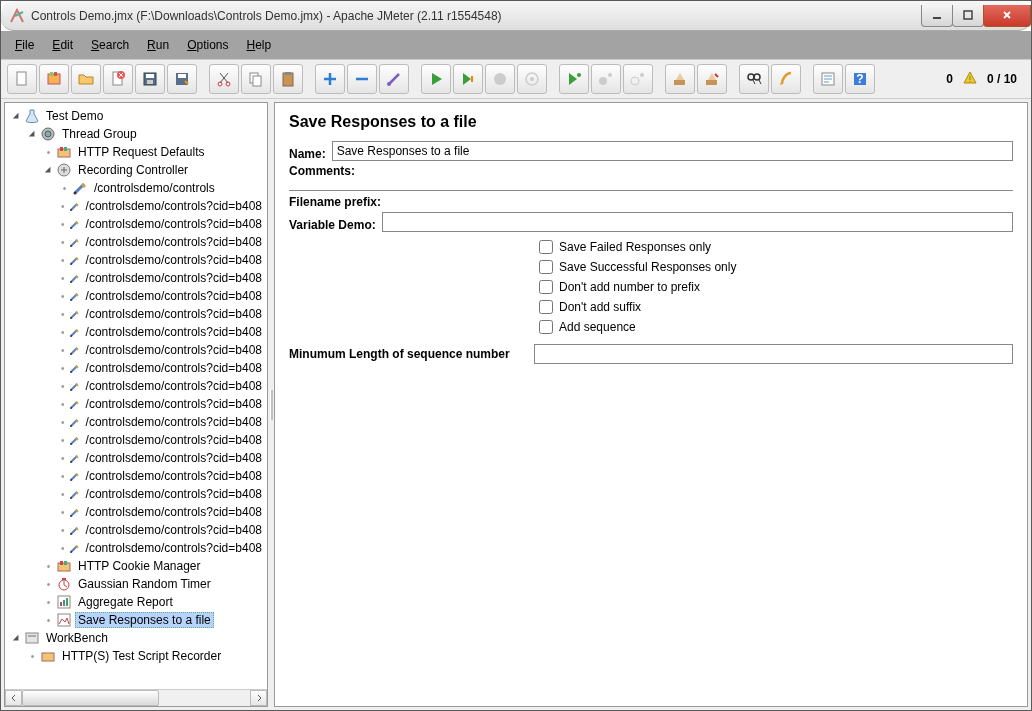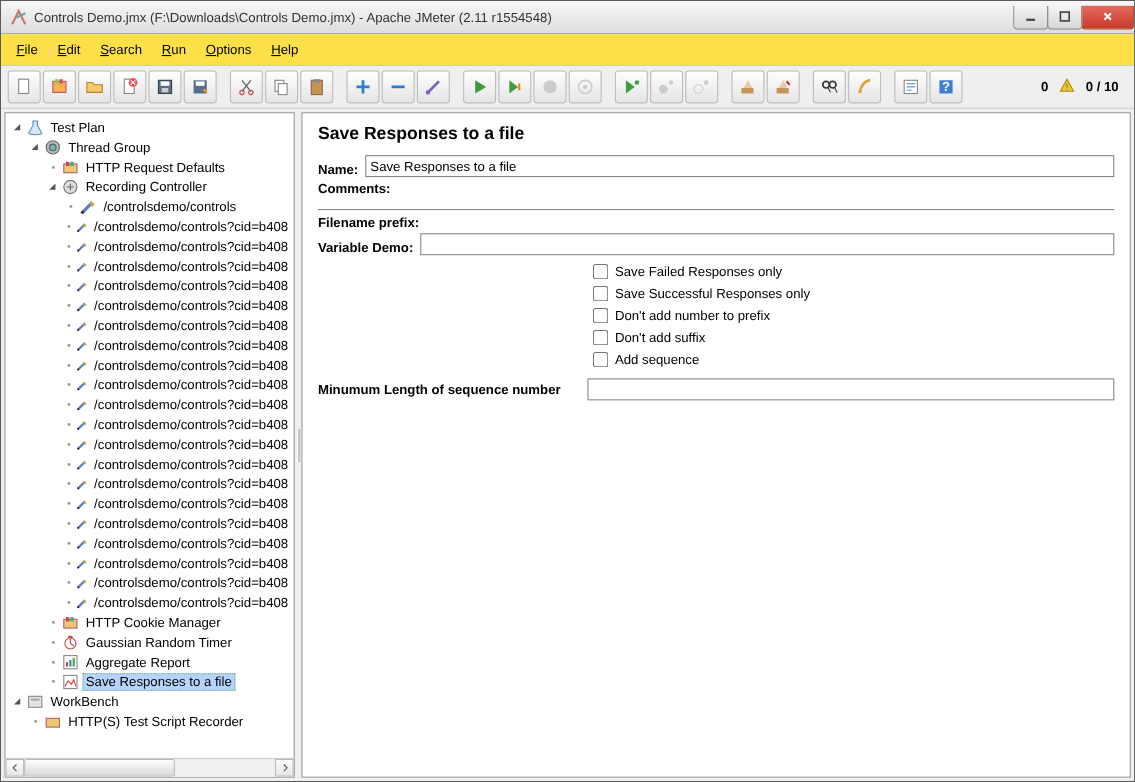--- a/index.html
+++ b/index.html
@@ -1,31 +1,31 @@
 <!DOCTYPE html>
 <html><head>
 <meta charset="utf-8">
 <style>
 * { box-sizing: border-box; margin: 0; padding: 0; font-family: Tahoma, Arial, sans-serif; font-size: 12px; }
 body { background: #fff; }
 .window { width: 1032px; height: 711px; border: 1px solid #5a5a5a; background: #fff; display: flex; flex-direction: column; overflow: hidden; }
 
 
-.titlebar { height: 30px; background: linear-gradient(to bottom, #f7f7f7, #dddddd); border-bottom: 1px solid #aaa; display: flex; align-items: center; padding-left: 8px; }
+.titlebar { height: 30px; background: linear-gradient(to bottom, #f7f7f7, #dddddd); border-bottom: 1px solid #aaa; display: flex; align-items: center; padding-left: 8px; border-radius: 13px; }
 .titlebar .app-icon { width: 16px; height: 16px; margin-right: 6px; }
 .titlebar .title { color: #333; }
 .titlebar .win-buttons { margin-left: auto; display: flex; height: 22px; }
 .titlebar .win-btn { width: 32px; height: 22px; border: 1px solid #888; border-top: none; background: linear-gradient(to bottom,#f4f4f4,#d7d7d7); display: flex; align-items: center; justify-content: center; }
 .titlebar .win-btn + .win-btn { margin-left: -1px; }
 .titlebar .win-btn.close { width: 48px; background: linear-gradient(to bottom,#e46a5e,#c83a2b); color: #fff; border-color: #a52; border-bottom-right-radius:4px; border-bottom-left-radius:4px;}
 .titlebar .win-btn.min, .titlebar .win-btn.max { border-bottom-left-radius:4px; border-bottom-right-radius:4px; }
 .titlebar .win-btn svg { width: 12px; height: 12px; }
 
 
-.menubar { background: #fde047; border-bottom: 1px solid #ccc; display: flex; padding: 4px 6px; gap: 2px; }
+.menubar { background: #a3a3a3; border-bottom: 1px solid #ccc; display: flex; padding: 4px 6px; gap: 2px; }
 .menubar span { padding: 3px 8px; cursor: default; }
 .menubar span u { text-decoration: underline; }
 
 
 .toolbar { background: #efefef; border-bottom: 1px solid #ccc; display: flex; align-items: center; padding: 4px 6px; gap: 2px; }
 .toolbar .tbtn { width: 30px; height: 30px; border: 1px solid #bcbcbc; border-radius: 3px; background: linear-gradient(to bottom,#fefefe,#e5e5e5); display:flex; align-items:center; justify-content:center; }
 .toolbar .sep { width: 8px; }
 .toolbar .tbtn svg { width: 18px; height: 18px; }
 .toolbar .right-info { margin-left: auto; display: flex; align-items: center; gap: 10px; padding-right: 8px; font-weight: bold; }
 .toolbar .warn-icon svg { width:14px; height:14px; }
@@ -289,21 +289,21 @@
         <div class="tree">
           <ul>
             <li>
               <div class="node">
                   <span class="toggle open"></span>
                   <span class="tico">
                     <svg viewBox="0 0 16 16">
                       <path d="M6 2h4v4l4 7c0 2-12 2-12 0l4-7z" fill="#d6e8f5" stroke="#5a88b8"></path>
                     </svg>
                   </span>
-                  <span class="label">Test Plan</span>
+                  <span class="label">Test Demo</span>
                 </div>
               <ul>
                 <li>
                   <div class="node">
                       <span class="toggle open"></span>
                       <span class="tico">
                         <svg viewBox="0 0 16 16">
                           <circle cx="8" cy="8" r="6" fill="#bbb" stroke="#666"></circle>
                           <circle cx="8" cy="8" r="3" fill="#8aa" stroke="#466"></circle>
                         </svg>

